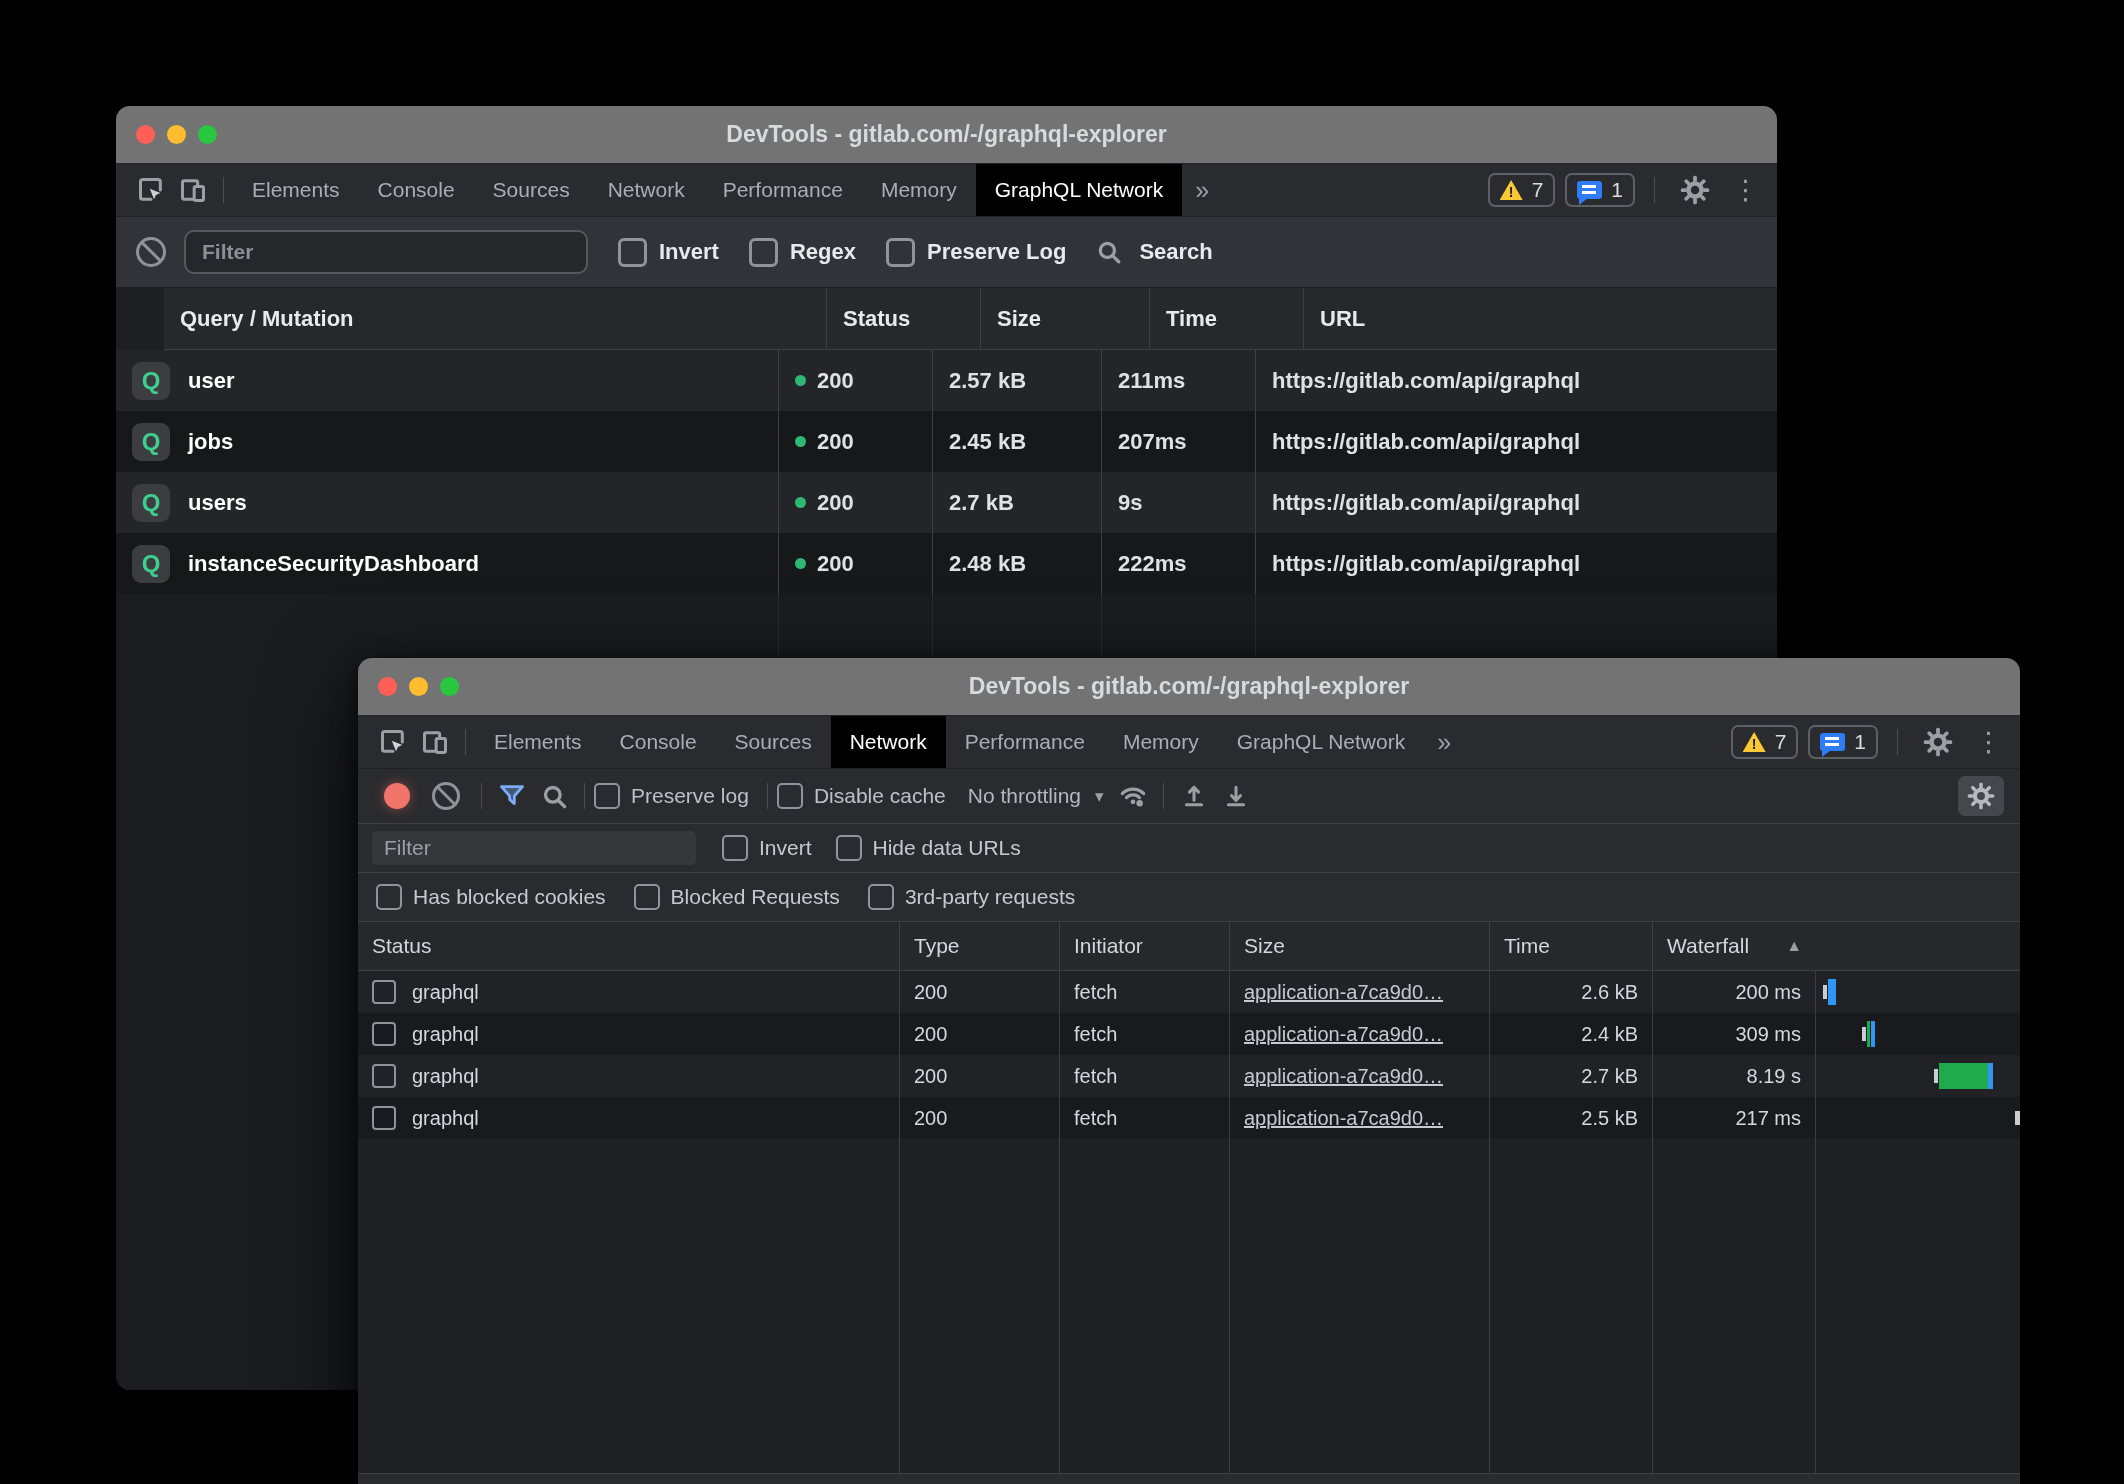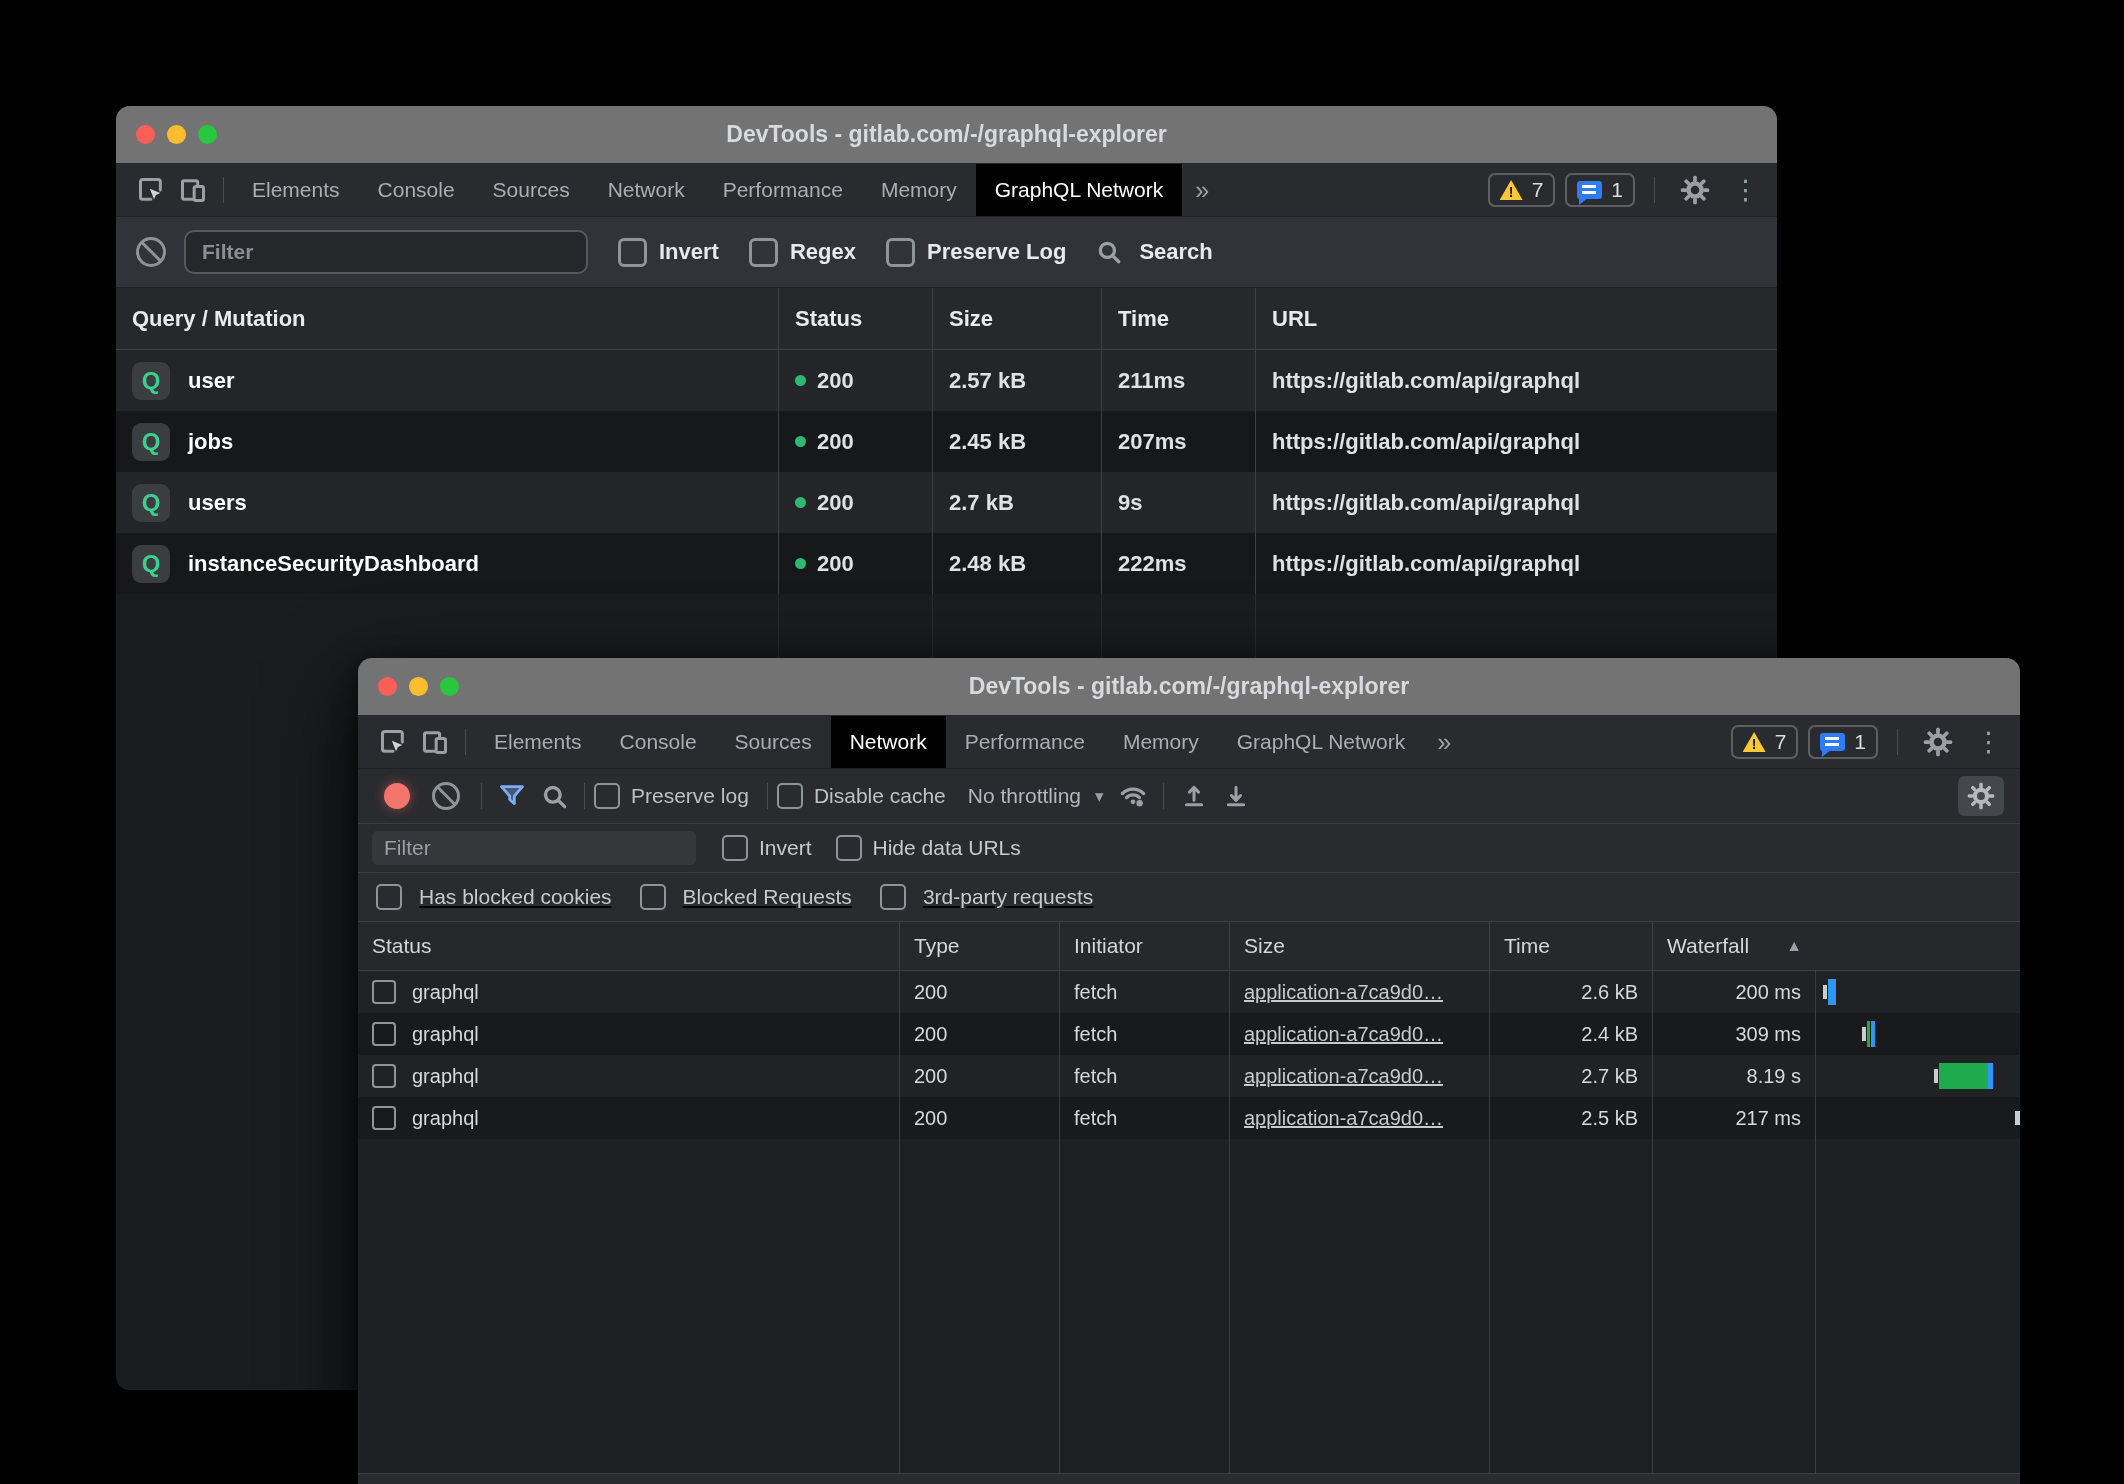--- a/index.html
+++ b/index.html
@@ -54,21 +54,21 @@
                color:#8a8f95;font-size:21px;font-weight:600;display:flex;align-items:center;
                padding:0 16px;margin-left:18px;}
   .gcheck{width:23px;height:23px;border:3px solid #8f949a;border-radius:6px;flex:none;background:transparent;}
   .gchk-group{display:flex;align-items:center;gap:12px;margin-left:30px;}
   .gchk-label{font-size:22px;font-weight:700;color:#e7e9ec;white-space:nowrap;}
   .gsearch{display:flex;align-items:center;gap:17px;margin-left:30px;}
 
   
   .bgrid{display:grid;grid-template-columns:663px 154px 169px 154px 1fr;}
   .btable-header{height:61px;min-height:61px;background:#27282b;border-bottom:1px solid #3c4043;
-                 font-weight:700;color:#e8eaed;font-size:22px;}
+                 font-weight:700;color:#e8eaed;font-size:22px;margin-left:48px;}
   .btable-header>div{padding:0 16px;display:flex;align-items:center;border-right:1px solid #3c4043;}
   .btable-header>div:last-child{border-right:none;}
   .brow{height:61px;font-size:22px;font-weight:600;color:#dfe1e4;}
   .brow>div{padding:0 16px;display:flex;align-items:center;border-right:1px solid #3c4043;overflow:hidden;}
   .brow>div:last-child{border-right:none;}
   .brow.alt0{background:#232528;}
   .brow.alt1{background:#17181a;}
   .qbadge{width:38px;height:38px;border-radius:9px;background:#3b3d40;color:#3ecf8e;
           display:flex;align-items:center;justify-content:center;font-size:24px;font-weight:800;
           margin-right:18px;flex:none;}
@@ -98,21 +98,21 @@
   .nfilter-row{height:48px;min-height:48px;background:#2a2b2e;display:flex;align-items:center;
                padding:0 14px;border-bottom:1px solid #3c4043;font-size:21px;}
   .nfilter-input{width:300px;height:34px;background:#35373b;border-radius:5px;color:#9aa0a6;
                display:flex;align-items:center;padding:0 12px;margin-right:26px;flex:none;}
   .nchk-group{display:flex;align-items:center;gap:11px;margin-right:24px;}
   .nchk-label{color:#c6cace;white-space:nowrap;}
   .chip{color:#d9dce0;padding:0 12px;white-space:nowrap;flex:none;}
   .chip.selected{background:#4a4d52;border-radius:15px;padding:3px 13px;color:#fff;margin:0 4px;}
   .noptions-row{height:48px;min-height:48px;background:#2a2b2e;display:flex;align-items:center;
                padding:0 18px;gap:28px;border-bottom:1px solid #3c4043;font-size:21px;}
-  .nopt{display:flex;align-items:center;gap:17px;text-decoration:underline;}
+  .nopt{display:flex;align-items:center;gap:11px;}
 
   
   .ngrid{display:grid;grid-template-columns:542px 160px 170px 260px 163px 163px 1fr;}
   .ntable-header{height:48px;min-height:48px;background:#27282b;border-bottom:1px solid #3c4043;
                  color:#d3d6da;font-size:21px;}
   .ntable-header>div{padding:0 14px;display:flex;align-items:center;border-right:1px solid #3c4043;}
   .ntable-header>div:last-child{border-right:none;justify-content:space-between;}
   .sort-arrow{color:#9aa0a6;font-size:16px;}
   .nrow{height:42px;font-size:20px;color:#d5d8dc;}
   .nrow>div{padding:0 14px;display:flex;align-items:center;border-right:1px solid #3a3d41;overflow:hidden;}

